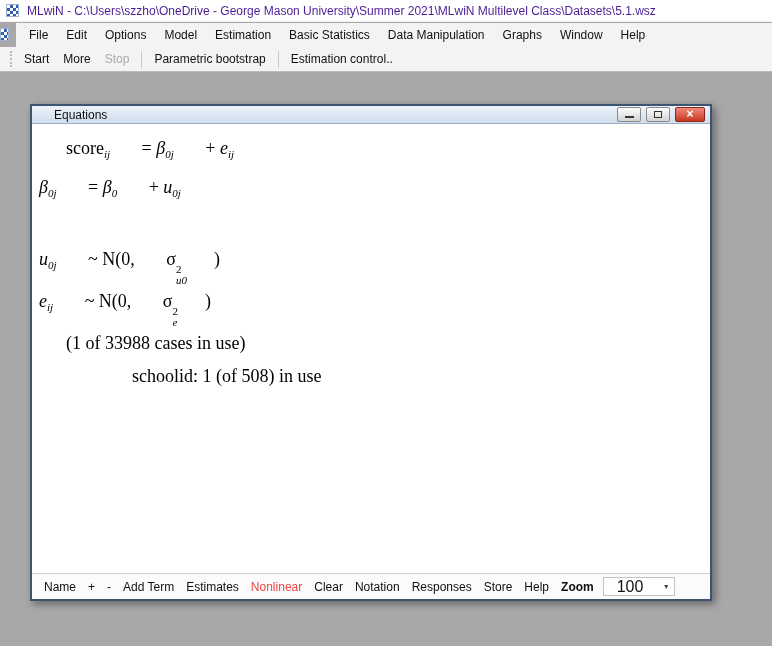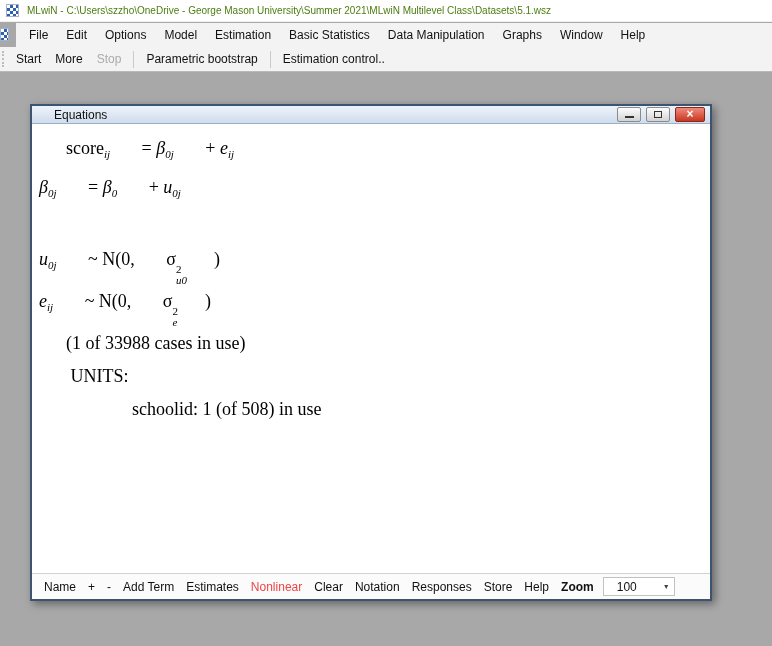--- a/index.html
+++ b/index.html
@@ -17,32 +17,32 @@
     position: absolute; top: 0; left: 0; width: 772px; height: 22px;
     background: #ffffff; display: flex; align-items: center;
     padding-left: 6px; gap: 8px; border-bottom: 1px solid #f1f1f1;
   }
   .checker {
     background: conic-gradient(#2f5fb3 0 25%, #ffffff 0 50%, #2f5fb3 0 75%, #ffffff 0);
     background-size: 6px 6px;
     border: 1px solid #9fb3d4;
   }
   .app-icon { width: 13px; height: 13px; flex: 0 0 auto; }
-  .title-text { font-size: 10px; color: #4d7c0f; white-space: nowrap; }
+  .title-text { font-size: 12px; color: #4c1d95; white-space: nowrap; }
 
   .menubar {
     position: absolute; top: 23px; left: 16px; width: 772px; height: 24px;
     background: #f3f3f3; display: flex; align-items: stretch; padding-left: 4px;
   }
   .menu-item { font-size: 12px; padding: 0 9px; display: flex; align-items: center; color: #111; }
 
   .toolbarrow {
     position: absolute; top: 47px; left: 0; width: 772px; height: 25px;
     background: #f3f3f3; border-bottom: 1px solid #b9b9b9;
-    display: flex; align-items: center; padding-left: 0;
+    display: flex; align-items: center; padding-left: 8px;
   }
   .tb-grip { height: 16px; border-left: 2px dotted #bdbdbd; margin: 0 5px 0 2px; }
   .tb-btn { font-size: 12px; padding: 3px 7px; color: #111; white-space: nowrap; }
   .tb-btn.disabled { color: #ababab; }
   .tb-sep { width: 1px; height: 17px; background: #c9c9c9; margin: 0 5px; }
 
   .mdi { position: absolute; top: 72px; left: 0; width: 772px; height: 574px; background: #a8a8a8; }
 
   .bg-icon { position: absolute; left: 0; top: 28px; width: 9px; height: 13px; z-index: 5; }
 
@@ -96,21 +96,21 @@
     flex: 0 0 auto; height: 26px; border-top: 1px solid #d2d2d2; background: #fbfbfb;
     display: flex; align-items: center; padding: 12px 6px; font-size: 12px; color: #111;
   }
   .ft-btn { padding: 2px 6px; white-space: nowrap; }
   .ft-btn.disabled { color: #ef4444; }
   .ft-zoom { font-weight: bold; }
   .combo {
     margin-left: 3px; width: 72px; height: 19px; background: #fff;
     border: 1px solid #c2c2c2; display: flex; align-items: center;
   }
-  .combo .val { flex: 1; padding-left: 13px; font-size: 12px; }
+  .combo .val { flex: 1; padding-left: 13px; font-size: 16px; }
   .combo .arrow { font-size: 7px; color: #444; padding-right: 4px; }
 </style>
 </head>
 <body>
 
 <div class="titlebar">
   <div class="app-icon checker"></div>
   <span class="title-text">MLwiN - C:\Users\szzho\OneDrive - George Mason University\Summer 2021\MLwiN Multilevel Class\Datasets\5.1.wsz</span>
 </div>
 
@@ -159,21 +159,20 @@
       </div>
     </div>
 
     <div class="eq-body">
         <div class="eq-line"><span class="tk-n">score</span><span class="tk-s">ij</span><span class="tk-n"> = </span><span class="tk-i">β</span><span class="tk-s">0j</span><span class="tk-n"> + </span><span class="tk-i">e</span><span class="tk-s">ij</span></div>
         <div class="eq-line"><span class="tk-i">β</span><span class="tk-s">0j</span><span class="tk-n"> = </span><span class="tk-i">β</span><span class="tk-s">0</span><span class="tk-n"> + </span><span class="tk-i">u</span><span class="tk-s">0j</span></div>
         <div class="eq-line"></div>
         <div class="eq-line"><span class="tk-i">u</span><span class="tk-s">0j</span><span class="tk-n"> ~ N(0, </span><span class="tk-n">σ</span><span class="stack"><span class="st-top">2</span><span class="st-bot">u0</span></span><span class="tk-n">)</span></div>
         <div class="eq-line"><span class="tk-i">e</span><span class="tk-s">ij</span><span class="tk-n"> ~ N(0, </span><span class="tk-n">σ</span><span class="stack"><span class="st-top">2</span><span class="st-bot">e</span></span><span class="tk-n">)</span></div>
         <div class="eq-line"><span class="tk-n">(1 of 33988 cases in use)</span></div>
-        <div class="eq-line"><span class="tk-n"> UNITS:</span></div>
         <div class="eq-line indent"><span class="tk-n">schoolid: 1 (of 508) in use</span></div>
       </div>
 
     <div class="eq-footer">
       <span class="ft-btn">Name</span>
       <span class="ft-btn">+</span>
       <span class="ft-btn">-</span>
       <span class="ft-btn">Add Term</span>
       <span class="ft-btn">Estimates</span>
       <span class="ft-btn disabled">Nonlinear</span>

